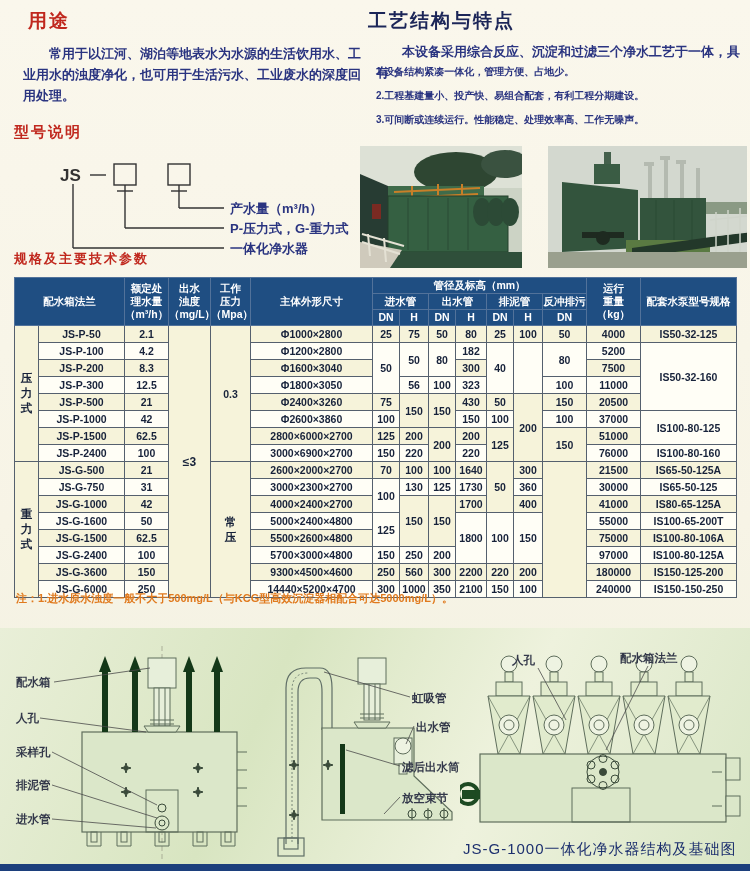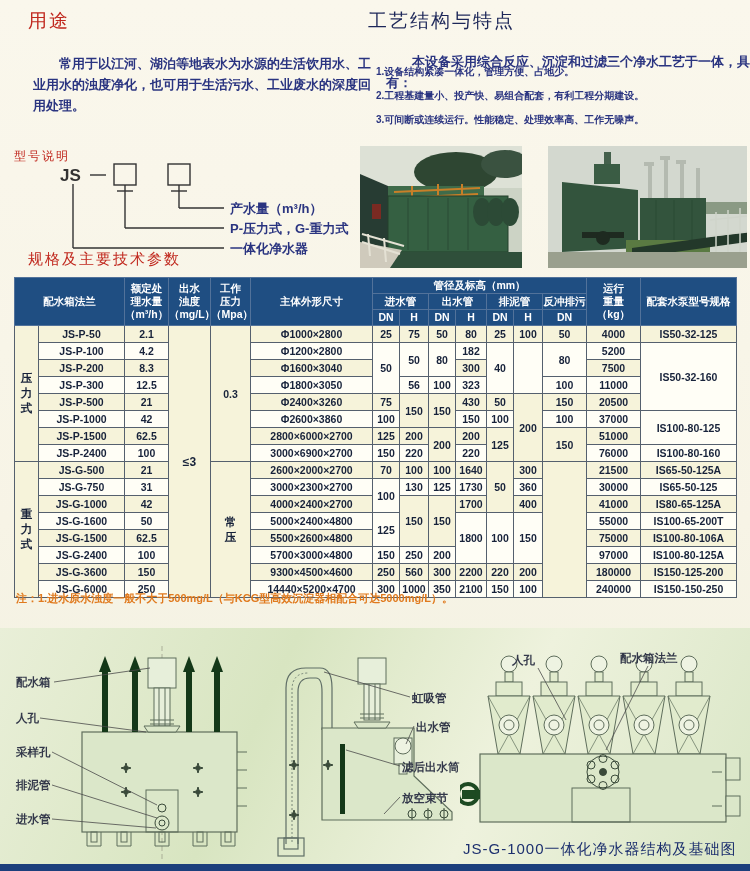--- a/index.html
+++ b/index.html
@@ -1,20 +1,20 @@
 <!DOCTYPE html>
 <html><head>
 <meta charset="utf-8">
 <style>
   html,body{margin:0;padding:0;background:#888;}
   #page{position:relative;width:750px;height:871px;overflow:hidden;
         background:linear-gradient(180deg,#faf7ec 0%,#f7f4e6 60%,#f1f0e0 100%);
         font-family:"Liberation Sans","DejaVu Sans",sans-serif;}
-  .sec-title{position:absolute;font-weight:normal;color:#c0281e;letter-spacing:2px;margin:0;}
-  .para{position:absolute;color:#2a3480;font-weight:bold;font-size:13px;line-height:1.6;margin:18px;}
+  .sec-title{position:absolute;font-weight:bold;color:#c0281e;letter-spacing:2px;margin:0;}
+  .para{position:absolute;color:#2a3480;font-weight:bold;font-size:13px;line-height:1.6;margin:8px;}
   .indent{text-indent:2em;}
   .feat-item{margin:8px;color:#2a3480;font-weight:bold;font-size:10px;line-height:1.62;}
   
   table.spec{position:absolute;left:14px;top:277px;width:722px;border-collapse:collapse;table-layout:fixed;
              border:1px solid #26364a;}
   table.spec th{background:#1f4e82;color:#fff;font-weight:bold;font-size:10.5px;line-height:1.25;
                 border:1px solid #52729a;padding:1px 0;vertical-align:middle;}
   table.spec th.pre{white-space:pre-line;}
   table.spec td{border:1px solid #55606e;font-size:10.5px;color:#17223a;text-align:center;
                 vertical-align:middle;height:16px;padding:0 1px;background:#fffef6;font-weight:bold;
@@ -41,21 +41,21 @@
   <p class="para indent" style="left:15px;top:36px;width:344px;">常用于以江河、湖泊等地表水为水源的生活饮用水、工业用水的浊度净化，也可用于生活污水、工业废水的深度回用处理。</p>
 
   <h2 class="sec-title" style="left:368px;top:8px;font-size:19px;color:#1c2658;">工艺结构与特点</h2>
   <p class="para indent" style="left:368px;top:34px;width:372px;">本设备采用综合反应、沉淀和过滤三个净水工艺于一体，具有：</p>
   <div style="position:absolute;left:368px;top:56px;width:376px;">
     <p class="feat-item">1.设备结构紧凑一体化，管理方便、占地少。</p>
     <p class="feat-item">2.工程基建量小、投产快、易组合配套，有利工程分期建设。</p>
     <p class="feat-item">3.可间断或连续运行。性能稳定、处理效率高、工作无噪声。</p>
   </div>
 
-  <h2 class="sec-title" style="left:14px;top:148px;font-size:12px;">型号说明</h2>
+  <h2 class="sec-title" style="left:14px;top:123px;font-size:15px;">型号说明</h2>
   <svg width="350" height="100" viewBox="0 0 350 100" style="position:absolute;left:18px;top:160px;">
     <g stroke="#333" stroke-width="1.4" fill="none">
       <line x1="72" y1="15" x2="88" y2="15"></line>
       <rect x="96" y="4" width="22" height="21"></rect>
       <rect x="150" y="4" width="22" height="21"></rect>
       <line x1="107" y1="25" x2="107" y2="31"></line>
         <line x1="99" y1="31" x2="115" y2="31"></line>
       <line x1="161" y1="25" x2="161" y2="31"></line>
         <line x1="153" y1="31" x2="169" y2="31"></line>
       <line x1="55" y1="24" x2="55" y2="88"></line>
@@ -133,21 +133,21 @@
     <g stroke="#cfd4ca" stroke-width="1.5">
       <line x1="168" y1="66" x2="168" y2="112"></line>
         <line x1="180" y1="64" x2="180" y2="112"></line>
         <line x1="192" y1="62" x2="192" y2="112"></line>
       <line x1="162" y1="74" x2="199" y2="70"></line>
         <line x1="162" y1="90" x2="199" y2="86"></line>
     </g>
     <rect x="0" y="106" width="199" height="16" fill="#9aa08e"></rect>
   </svg>
 
-  <h2 class="sec-title" style="left:28px;top:250px;font-size:15px;">规格及主要技术参数</h2>
+  <h2 class="sec-title" style="left:14px;top:250px;font-size:13px;">规格及主要技术参数</h2>
 
   <table class="spec">
     <colgroup>
       <col style="width:24px">
         <col style="width:86px">
         <col style="width:44px">
         <col style="width:42px">
       <col style="width:40px">
         <col style="width:122px">
         <col style="width:27px">

